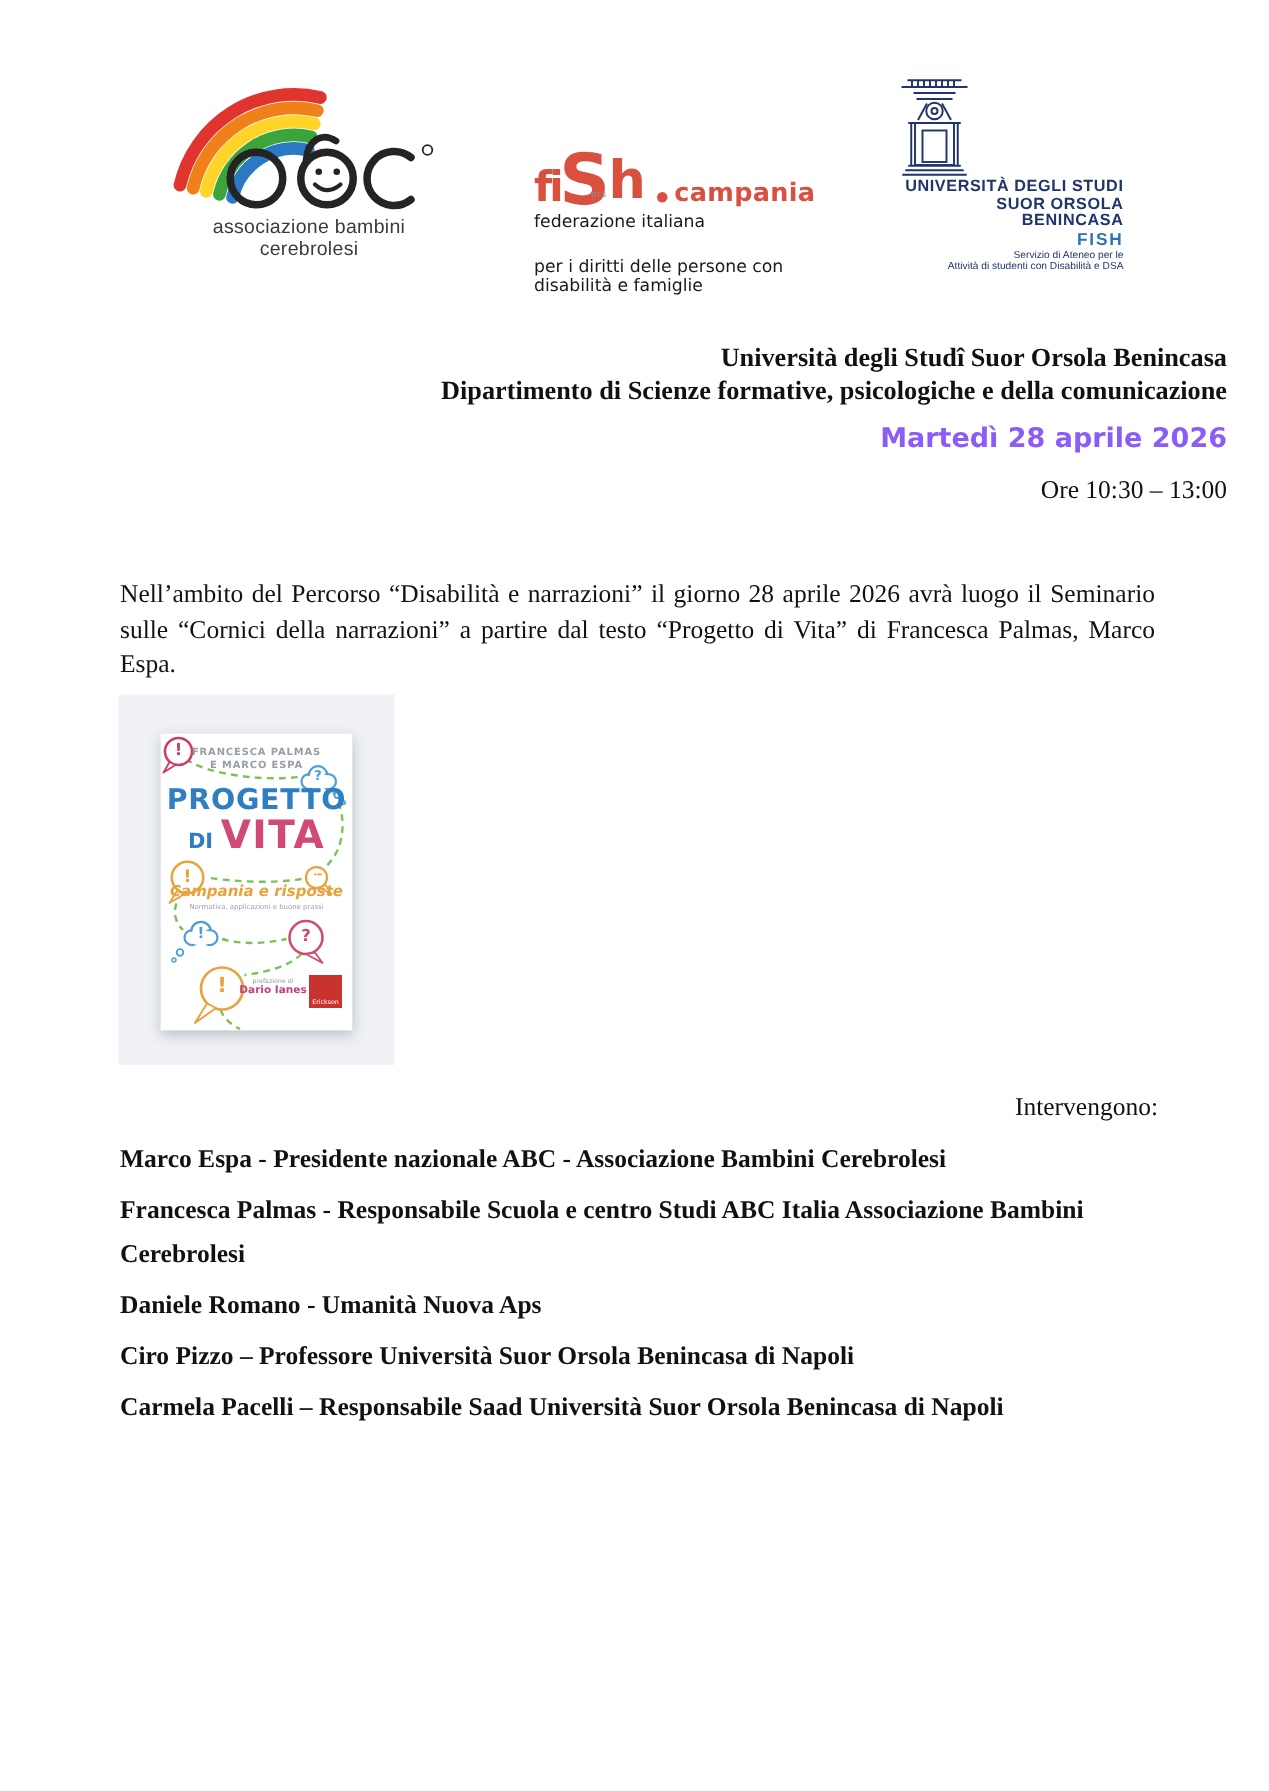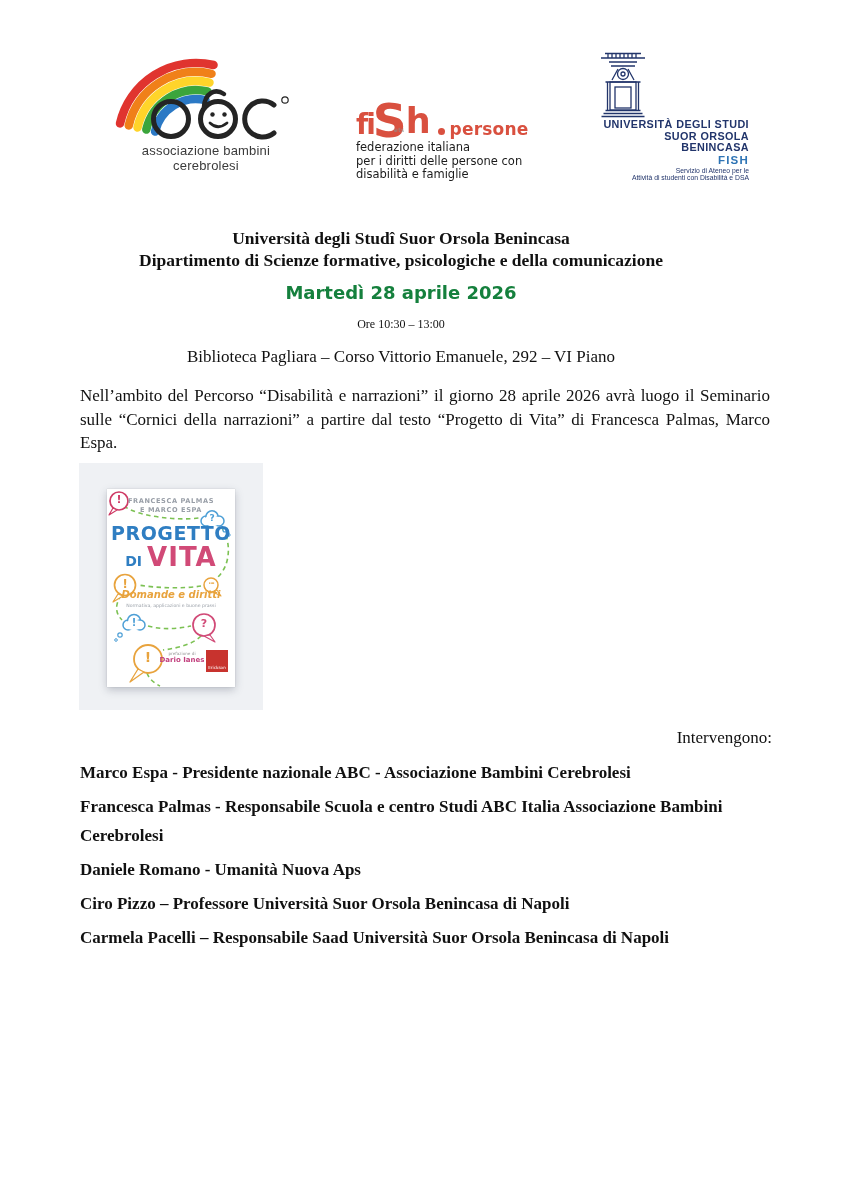--- a/index.html
+++ b/index.html
@@ -13,35 +13,35 @@
 
   .fish-logo{position:absolute;left:356px;top:91px;width:210px;}
   .fish-row{position:relative;display:flex;align-items:flex-end;height:48px;
             font-family:"DejaVu Sans",sans-serif;font-weight:bold;color:#d9503f;line-height:1;}
   .f-fi{font-size:28px;letter-spacing:-2px;}
   .f-s{font-size:47px;position:relative;top:5px;margin:0 -1px;}
   .f-h{font-size:35px;}
   .f-dot{width:7px;height:7px;border-radius:50%;background:#d9503f;margin:0 5px 4px 7px;}
   .f-campania{font-size:17px;letter-spacing:.2px;margin-bottom:1px;}
   .f-ets{position:absolute;left:38px;top:36px;font-size:6px;font-weight:normal;color:#8f8f8f;letter-spacing:.5px;}
-  .fish-cap{font-family:"DejaVu Sans",sans-serif;font-size:11.5px;color:#1b1b1b;line-height:13.5px;}
+  .fish-cap{font-family:"DejaVu Sans",sans-serif;font-size:11.5px;color:#1b1b1b;line-height:13.5px;margin-top:16px;}
   .fish-cap.first{margin-top:2px;}
 
   .uni-logo{position:absolute;left:592px;top:52px;width:157px;color:#22356b;}
   .uni-tower{display:block;margin-left:6px;}
   .uni-text{margin-top:1px;text-align:right;font-family:"Liberation Sans",sans-serif;}
   .u-line{font-size:10.8px;font-weight:bold;letter-spacing:.4px;line-height:11.5px;color:#22356b;}
   .u-saad{font-size:11.5px;font-weight:bold;color:#2e74b5;line-height:13px;letter-spacing:1.2px;}
   .u-sub{font-size:6.8px;line-height:7.6px;color:#22356b;}
 
   
-  .header-block{position:absolute;left:0;top:227px;width:802px;text-align:center;}
+  .header-block{position:absolute;left:0;top:227px;width:802px;text-align:right;padding-left:16px;}
   .h-line{font-size:17.5px;font-weight:bold;line-height:22px;margin:0;}
-  .h-date{margin-top:11px;font-family:"DejaVu Sans",sans-serif;font-size:18px;font-weight:bold;color:#15803d;}
-  .h-time{margin-top:14px;font-size:12px;}
+  .h-date{margin-top:11px;font-family:"DejaVu Sans",sans-serif;font-size:18px;font-weight:bold;color:#8b5cf6;}
+  .h-time{margin-top:14px;font-size:17px;}
   .h-venue{margin-top:15px;font-size:17px;}
 
   .intro{position:absolute;left:80px;top:384px;width:690px;font-size:17px;line-height:23.6px;
          text-align:justify;margin:0;}
 
   
   .figure{position:absolute;left:79px;top:463px;width:184px;height:247px;background:#eff1f4;}
   .book{position:absolute;left:28px;top:26px;width:128px;height:198px;background:#fff;
         box-shadow:0 3px 8px rgba(60,70,90,.28),0 0 1px rgba(0,0,0,.2);}
   .book .deco{position:absolute;left:0;top:0;}
@@ -106,21 +106,21 @@
     </svg>
     <div class="abc-caption">associazione bambini cerebrolesi</div>
   </div>
 
   <div class="fish-logo">
     <div class="fish-row">
       <span class="f-fi">fi</span>
       <span class="f-s">S</span>
       <span class="f-h">h</span>
       <span class="f-dot"></span>
-      <span class="f-campania">persone</span>
+      <span class="f-campania">campania</span>
       <span class="f-ets">ets</span>
     </div>
     <div class="fish-cap first">federazione italiana</div>
     <div class="fish-cap">per i diritti delle persone con disabilità e famiglie</div>
   </div>
 
   <div class="uni-logo">
     <svg class="uni-tower" width="50" height="66" viewBox="0 0 50 66">
       <g stroke="#22356b" stroke-width="1.3" fill="none">
         <path d="M 3,6 H 47 M 7,1.5 H 43 M 10,1.5 V 6 M 14,1.5 V 6 M 18,1.5 V 6 M 22,1.5 V 6 M 26,1.5 V 6 M 30,1.5 V 6 M 34,1.5 V 6 M 38,1.5 V 6"></path>
@@ -142,21 +142,20 @@
       <div class="u-sub">Servizio di Ateneo per le</div>
       <div class="u-sub">Attività di studenti con Disabilità e DSA</div>
     </div>
   </div>
 
   <div class="header-block">
     <p class="h-line">Università degli Studî Suor Orsola Benincasa</p>
     <p class="h-line">Dipartimento di Scienze formative, psicologiche e della comunicazione</p>
     <div class="h-date">Martedì 28 aprile 2026</div>
     <div class="h-time">Ore 10:30 – 13:00</div>
-    <div class="h-venue">Biblioteca Pagliara – Corso Vittorio Emanuele, 292 – VI Piano</div>
   </div>
 
   <p class="intro">Nell’ambito del Percorso “Disabilità e narrazioni” il giorno 28 aprile 2026 avrà luogo il Seminario sulle “Cornici della narrazioni” a partire dal testo “Progetto di Vita” di Francesca Palmas, Marco Espa.</p>
 
   <div class="figure">
     <div class="book">
       <svg class="deco" width="128" height="198" viewBox="0 0 128 198">
         <g stroke="#7cc153" stroke-width="1.6" stroke-dasharray="4.5 3.5" fill="none">
           <path d="M 17,17 C 30,27 68,32 92,29"></path>
           <path d="M 115,39 C 121,48 123,60 120,72 C 118,80 114,85 110,89"></path>
@@ -212,21 +211,21 @@
       </svg>
 
       <div class="bk-authors">
         <div>FRANCESCA PALMAS</div>
         <div>E MARCO ESPA</div>
       </div>
       <div class="bk-t1">PROGETTO</div>
       <div class="bk-t2">
         <span class="bk-di">DI</span><span class="bk-vita">VITA</span>
       </div>
-      <div class="bk-sub">Domande e diritti</div>
+      <div class="bk-sub">Campania e risposte</div>
       <div class="bk-tag">Normativa, applicazioni e buone prassi</div>
       <div class="bk-pref">
         <div class="bk-pref-label">prefazione di</div>
         <div class="bk-pref-name">Dario Ianes</div>
       </div>
       <div class="bk-pub">Erickson</div>
 
       <span class="glyph g1">!</span>
       <span class="glyph g2">?</span>
       <span class="glyph g3">!</span>

